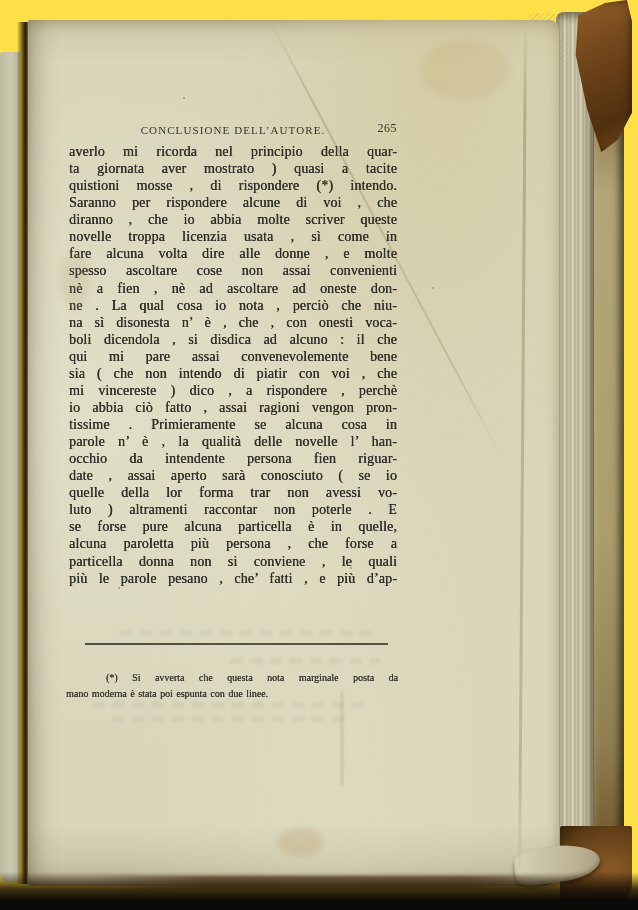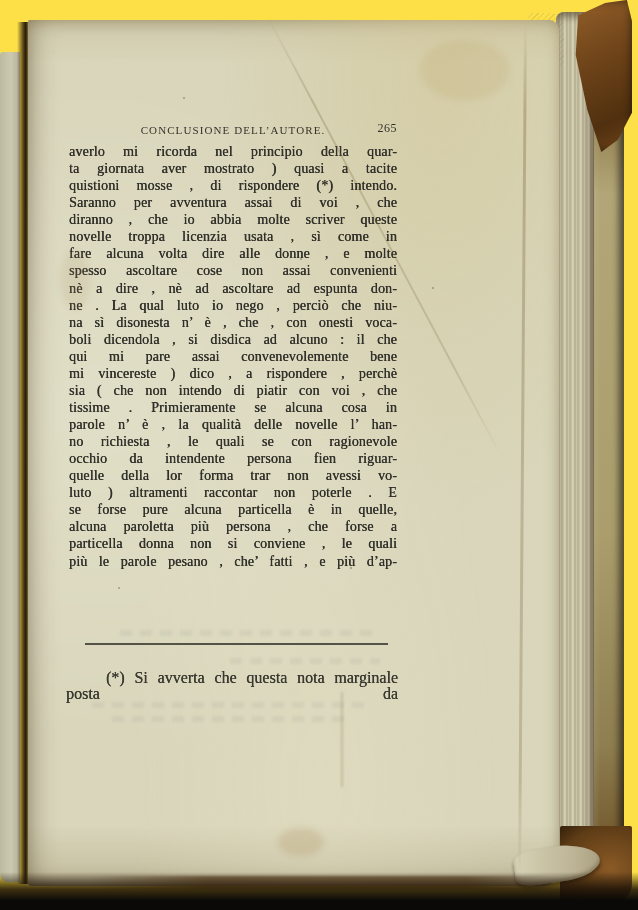--- a/index.html
+++ b/index.html
@@ -97,21 +97,21 @@
     height:17.07px;line-height:17px;font-size:14px;letter-spacing:.15px;
     text-align:justify;text-align-last:justify;overflow:hidden;white-space:normal;
     text-shadow:.3px 0 0 currentColor;
   }
   .footnote-rule{
     position:absolute;left:85px;top:643px;width:303px;height:1.6px;
     background:#45443a;opacity:.9;
   }
   .footnote-block{
     position:absolute;left:66px;top:670px;width:332px;color:#3a3930;
-    font-size:16px;line-height:15.5px;word-spacing:1px;
+    font-size:10px;line-height:15.5px;word-spacing:1px;
     text-shadow:.2px 0 0 currentColor;
   }
   .fn1{text-indent:40px;text-align:justify;text-align-last:justify;}
   .fn2{text-align:left;}
   
   .crease-v{
     position:absolute;left:521px;top:24px;width:2.5px;height:856px;
     background:linear-gradient(to bottom,transparent,rgba(112,92,52,.32) 10%,rgba(112,92,52,.26) 88%,transparent);
     filter:blur(.6px);transform:rotate(.4deg);
   }
@@ -165,48 +165,50 @@
 
   <div class="running-head">
     <span class="head-title">CONCLUSIONE DELL’AUTORE.</span>
     <span class="head-number">265</span>
   </div>
 
   <div class="body-block">
     <div class="tl">averlo mi ricorda nel principio della quar-</div>
     <div class="tl">ta giornata aver mostrato ) quasi a tacite</div>
     <div class="tl">quistioni mosse , di rispondere (*) intendo.</div>
-    <div class="tl">Saranno per avventura assai di voi , che</div>
+    <div class="tl">Saranno per rispondere alcune di voi , che</div>
     <div class="tl">diranno , che io abbia molte scriver queste</div>
     <div class="tl">novelle troppa licenzia usata , sì come in</div>
     <div class="tl">fare alcuna volta dire alle donne , e molte</div>
     <div class="tl">spesso ascoltare cose non assai convenienti</div>
-    <div class="tl">nè a dire , nè ad ascoltare ad espunta don-</div>
-    <div class="tl">ne . La qual luto io nego , perciò che niu-</div>
+    <div class="tl">nè a fien , nè ad ascoltare ad oneste don-</div>
+    <div class="tl">ne . La qual cosa io nota , perciò che niu-</div>
     <div class="tl">na sì disonesta n’ è , che , con onesti voca-</div>
     <div class="tl">boli dicendola , si disdica ad alcuno : il che</div>
     <div class="tl">qui mi pare assai convenevolemente bene</div>
+    <div class="tl">sia ( che non intendo di piatir con voi , che</div>
     <div class="tl">mi vincereste ) dico , a rispondere , perchè</div>
-    <div class="tl">sia ( che non intendo di piatir con voi , che</div>
+    <div class="tl">io abbia ciò fatto , assai ragioni vengon pron-</div>
     <div class="tl">tissime . Primieramente se alcuna cosa in</div>
     <div class="tl">parole n’ è , la qualità delle novelle l’ han-</div>
-    <div class="tl">no richiesta , le quali se con ragionevole</div>
     <div class="tl">occhio da intendente persona fien riguar-</div>
+    <div class="tl">date , assai aperto sarà conosciuto ( se io</div>
     <div class="tl">quelle della lor forma trar non avessi vo-</div>
     <div class="tl">luto ) altramenti raccontar non poterle . E</div>
     <div class="tl">se forse pure alcuna particella è in quelle,</div>
     <div class="tl">alcuna paroletta più persona , che forse a</div>
     <div class="tl">particella donna non si conviene , le quali</div>
     <div class="tl">più le parole pesano , che’ fatti , e più d’ap-</div>
   </div>
 
   <div class="footnote-rule"></div>
 
   <div class="footnote-block">
     <div class="fn1">(*) Si avverta che questa nota marginale posta da</div>
+    <div class="fn2">mano moderna è stata poi espunta con due linee.</div>
   </div>
 
   <div class="crease-v"></div>
   <div class="crease-v2"></div>
   <div class="crease-d"></div>
 
   <div class="bleed b1"></div>
   <div class="bleed b2"></div>
   <div class="bleed b3"></div>
   <div class="bleed b4"></div>

